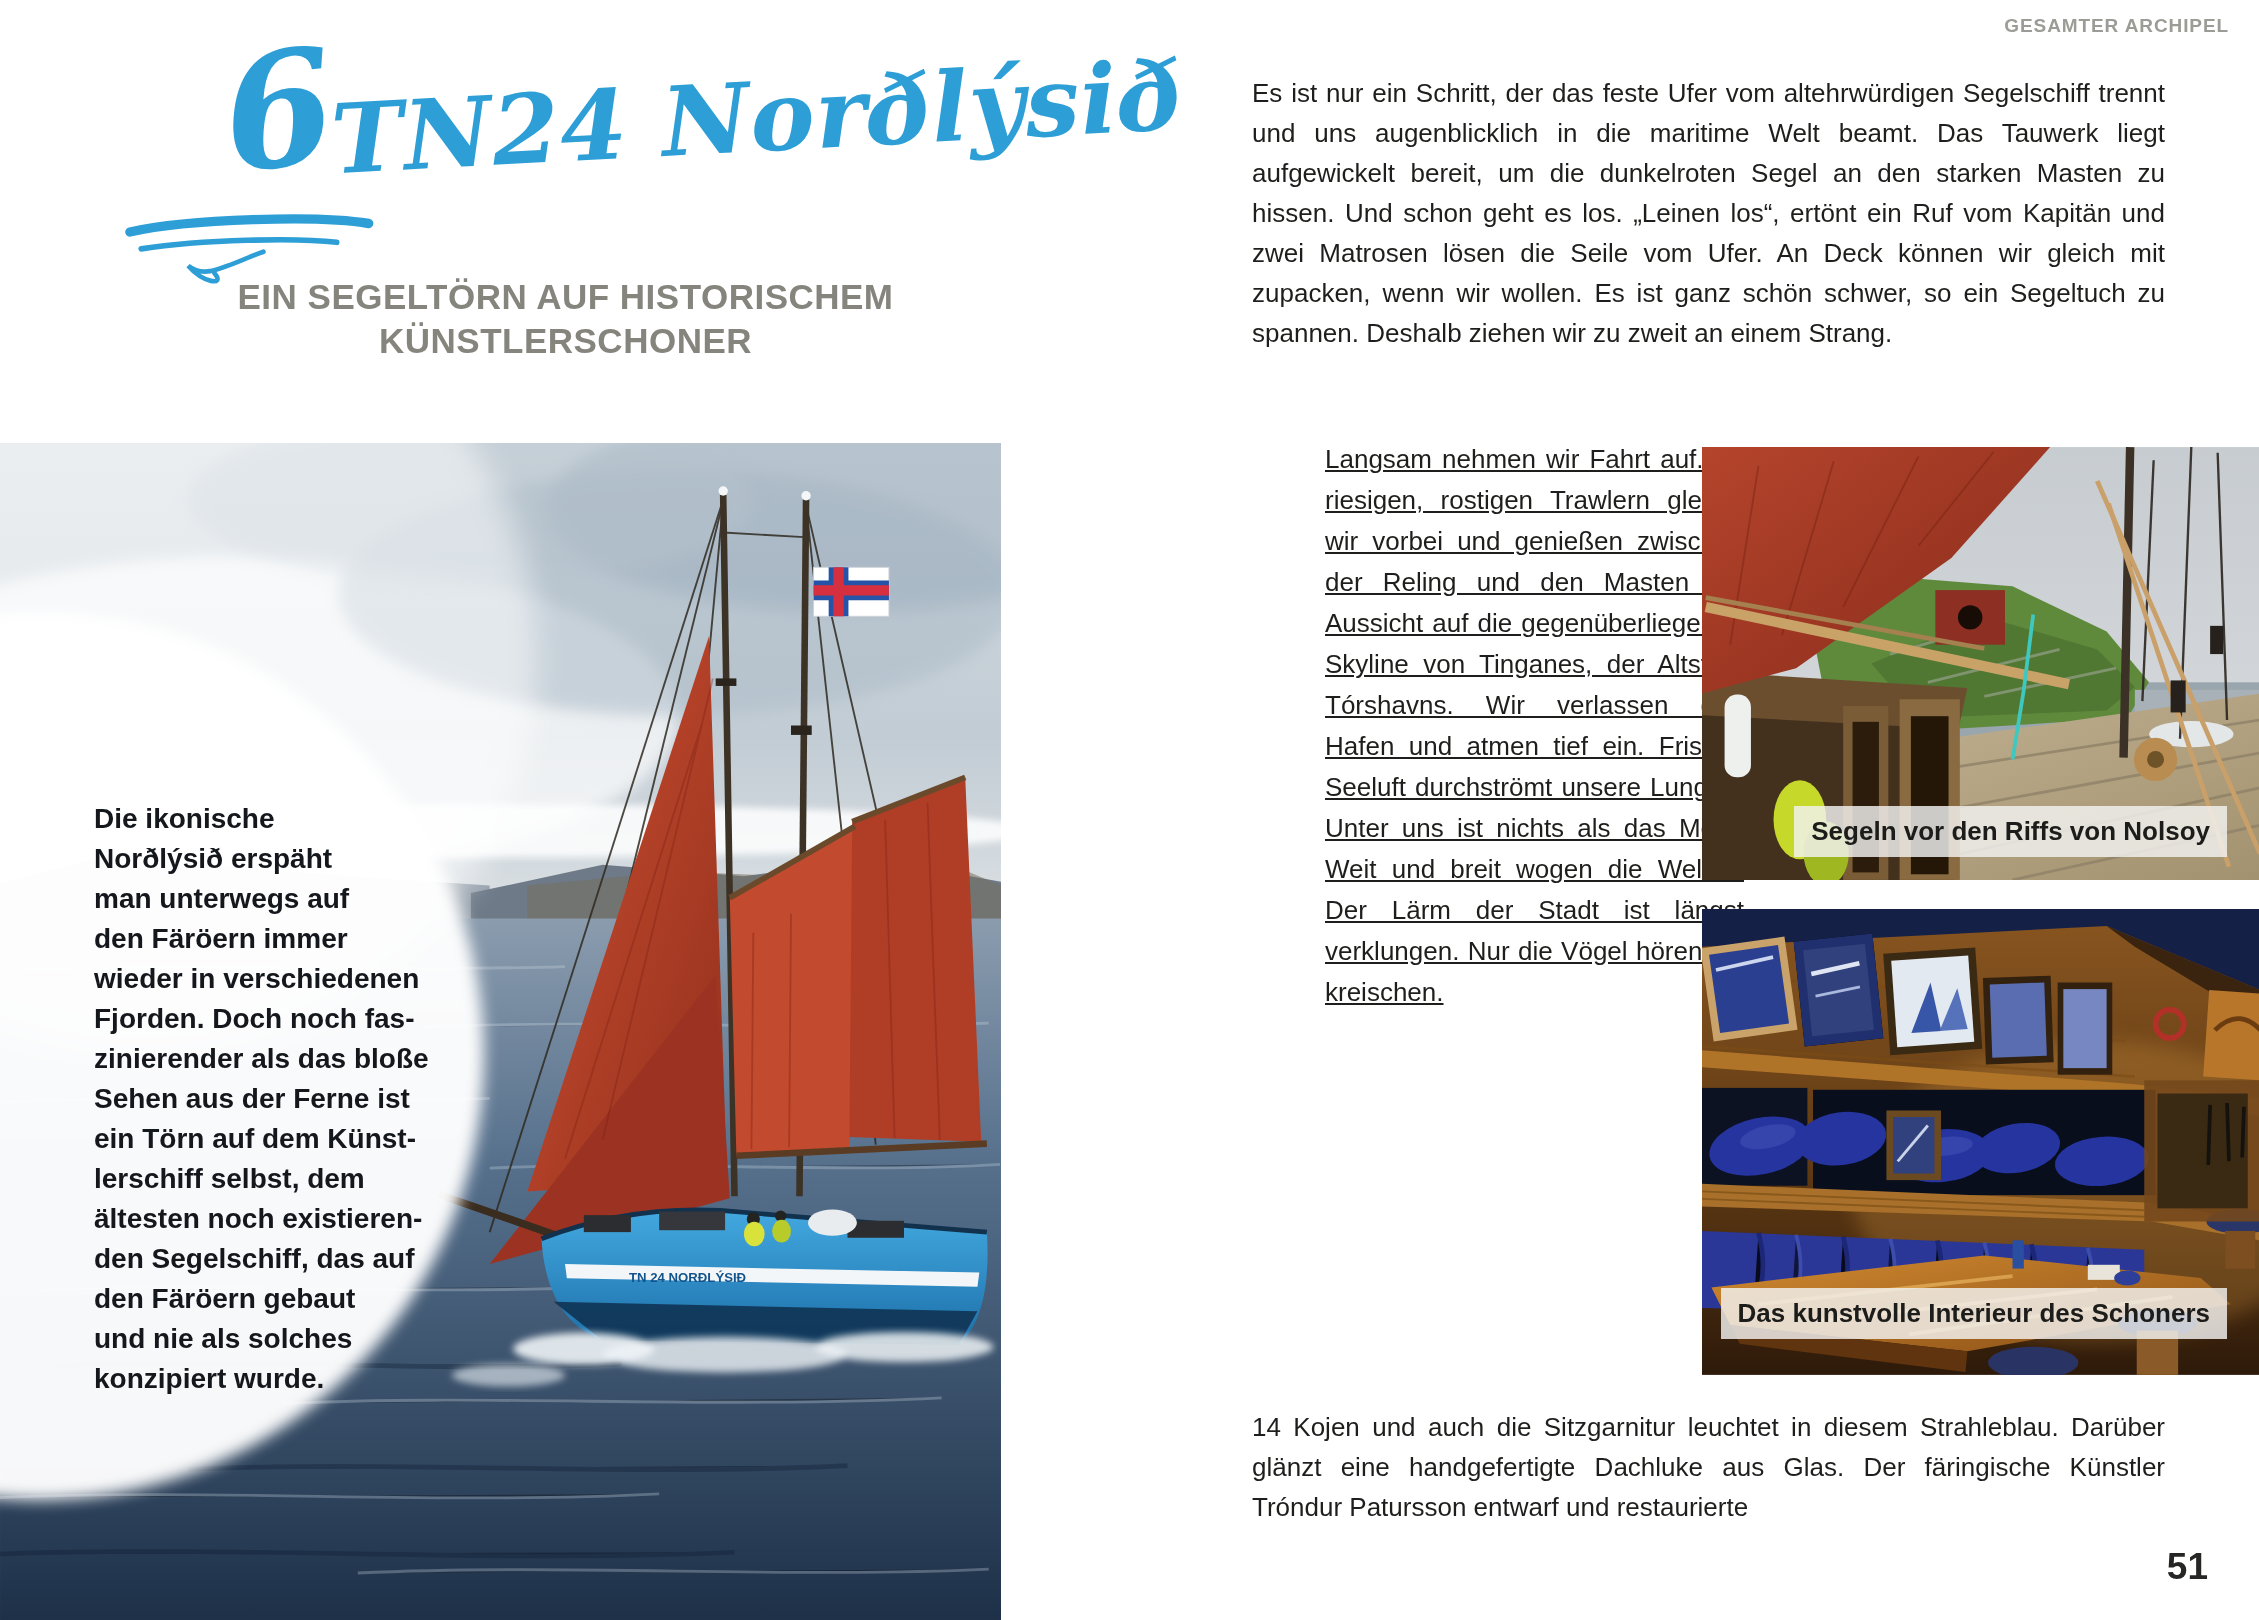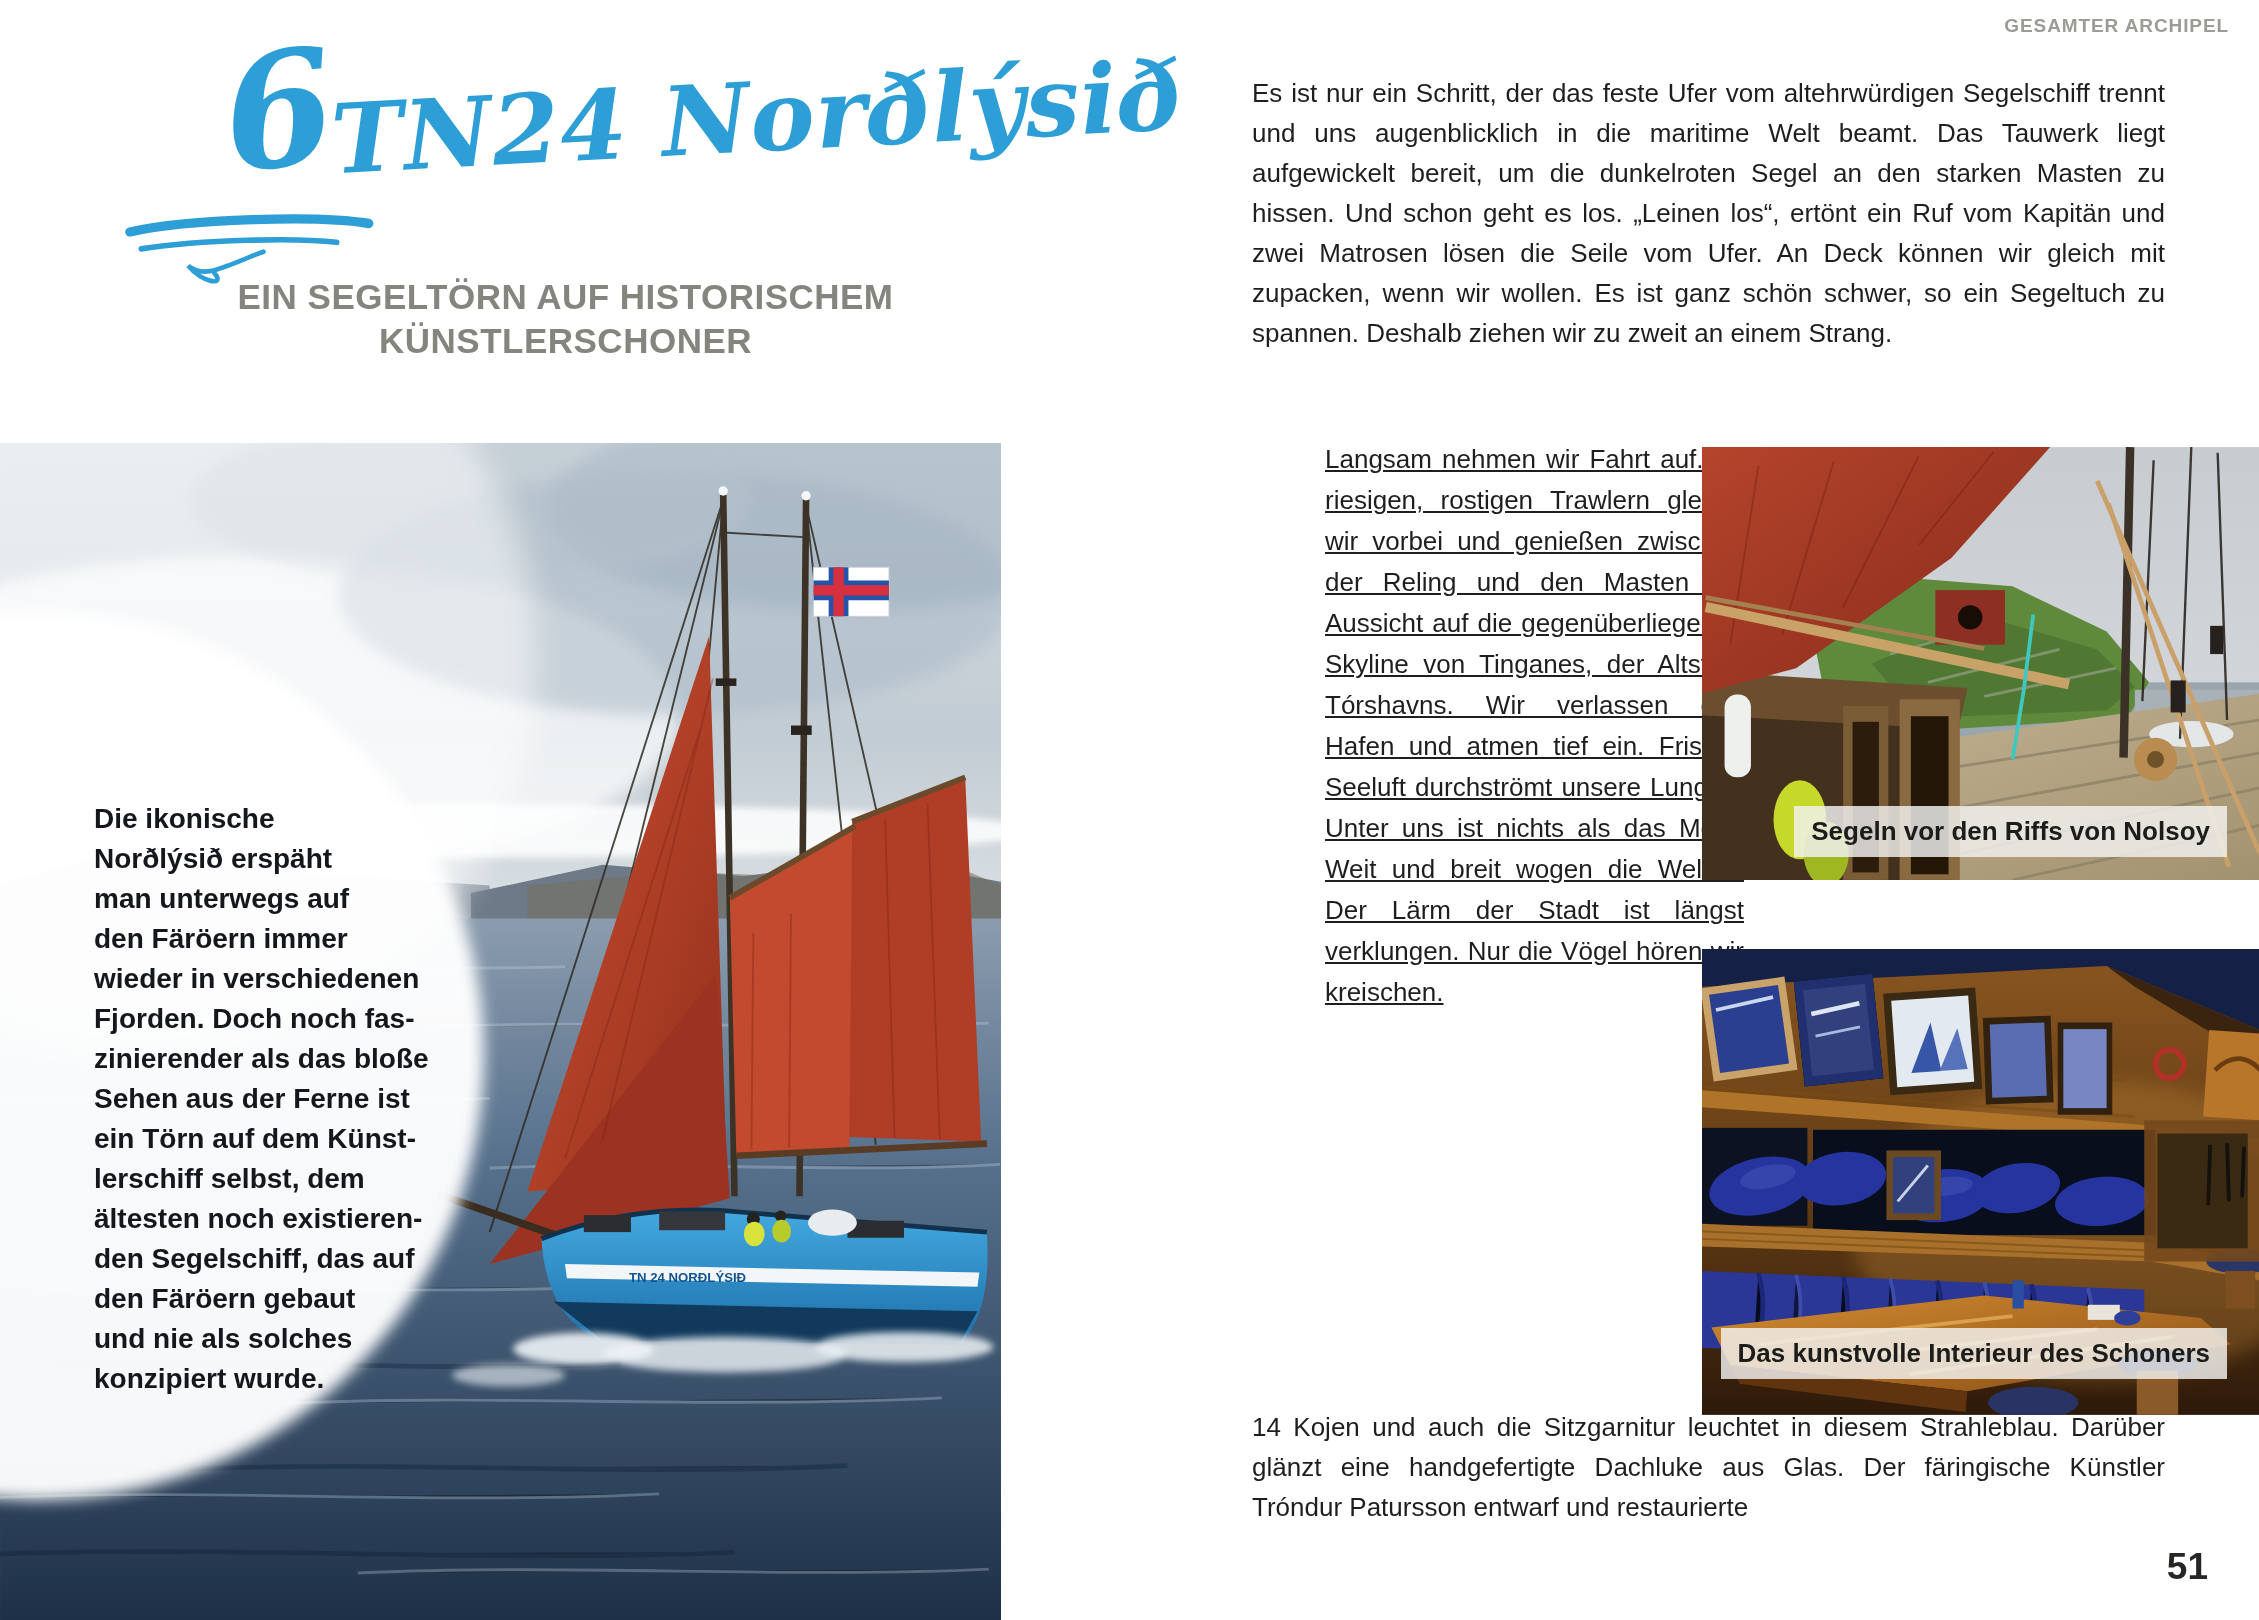--- a/index.html
+++ b/index.html
@@ -40,21 +40,21 @@
   
   .para{position:absolute;text-align:justify;font-size:26px;line-height:40px;color:#1e1e1c;}
   .p1{left:1252px;top:73px;width:913px;}
   .p2{left:1325px;top:439px;width:419px;line-height:41px;text-decoration:underline;}
   .p3{left:1252px;top:1134px;width:419px;line-height:41px;}
   .p4{left:1252px;top:1407px;width:913px;}
 
   
   .photo{position:absolute;overflow:hidden;}
   .photo-deck{left:1702px;top:447px;width:558px;height:433px;}
-  .photo-interior{left:1702px;top:909px;width:558px;height:473px;margin-top:40px;}
+  .photo-interior{left:1702px;top:909px;width:558px;height:473px;}
   .caption{position:absolute;right:33px;height:51px;line-height:51px;
     background:rgba(243,243,241,.82);color:#1c1c1a;font-weight:700;
     font-size:26px;padding:0 17px;white-space:nowrap;}
   .caption-deck{top:359px;}
   .caption-interior{top:379px;}
 </style>
 </head>
 <body>
 
 <div class="page">

